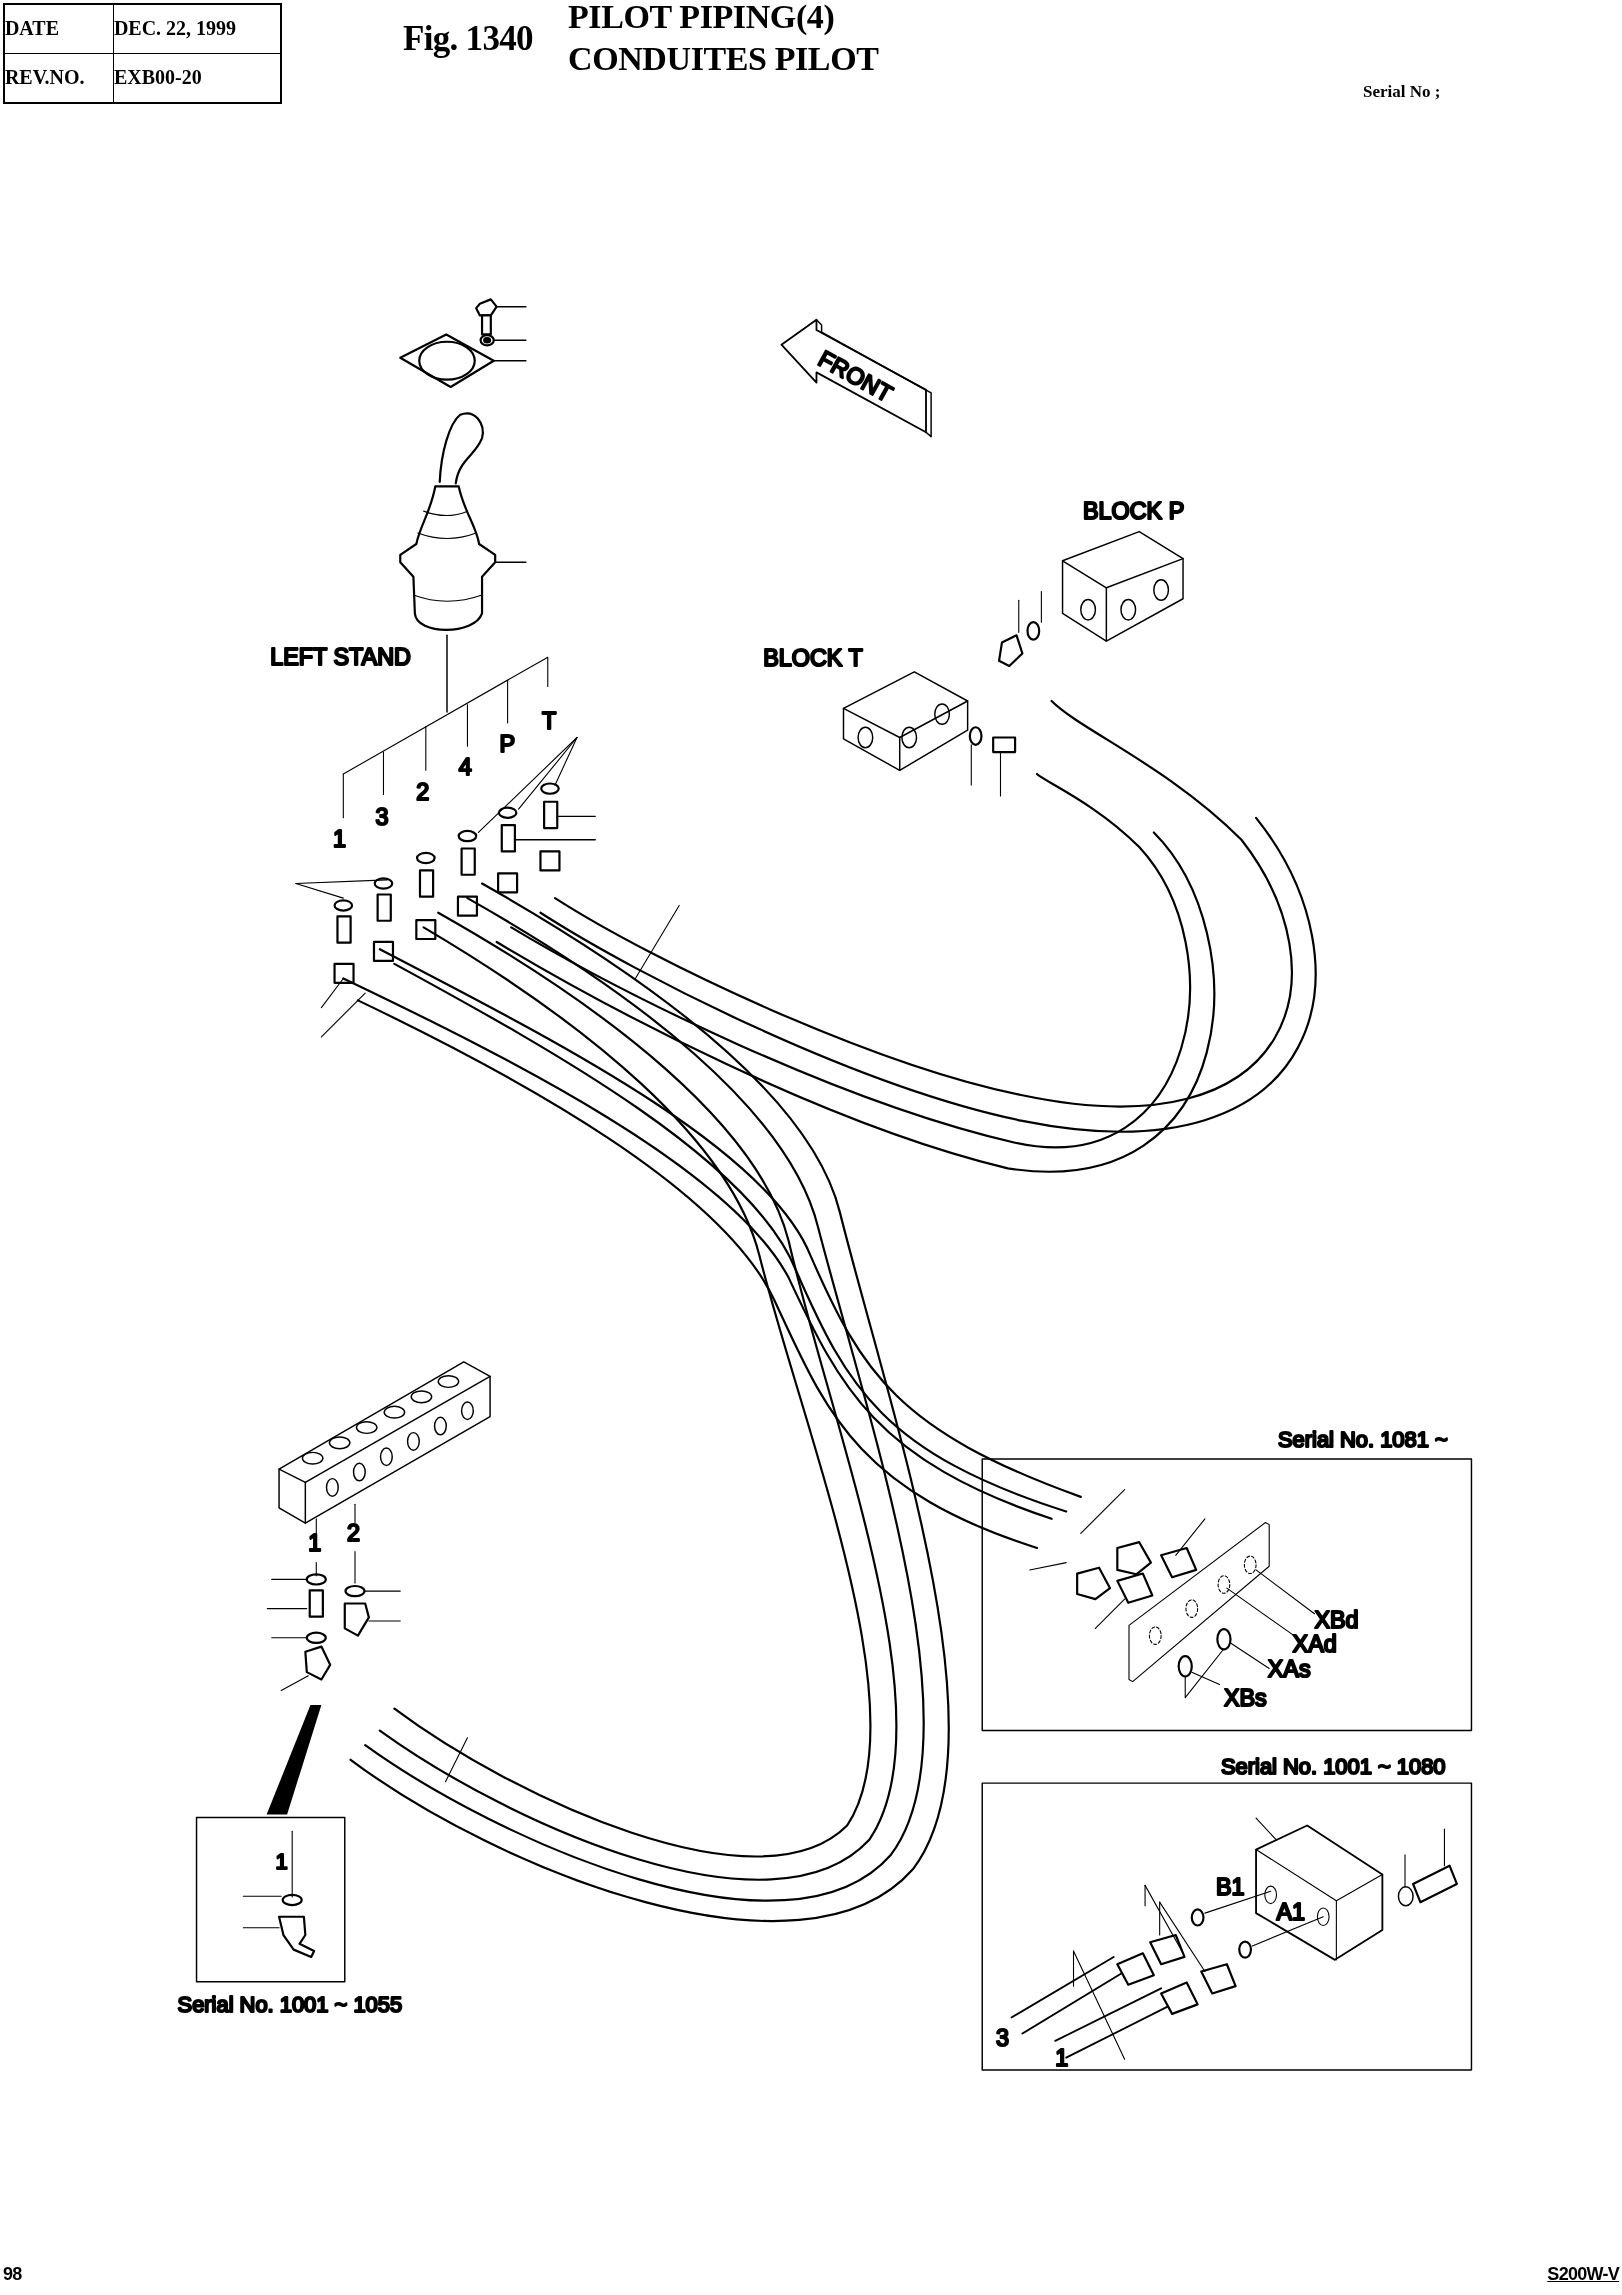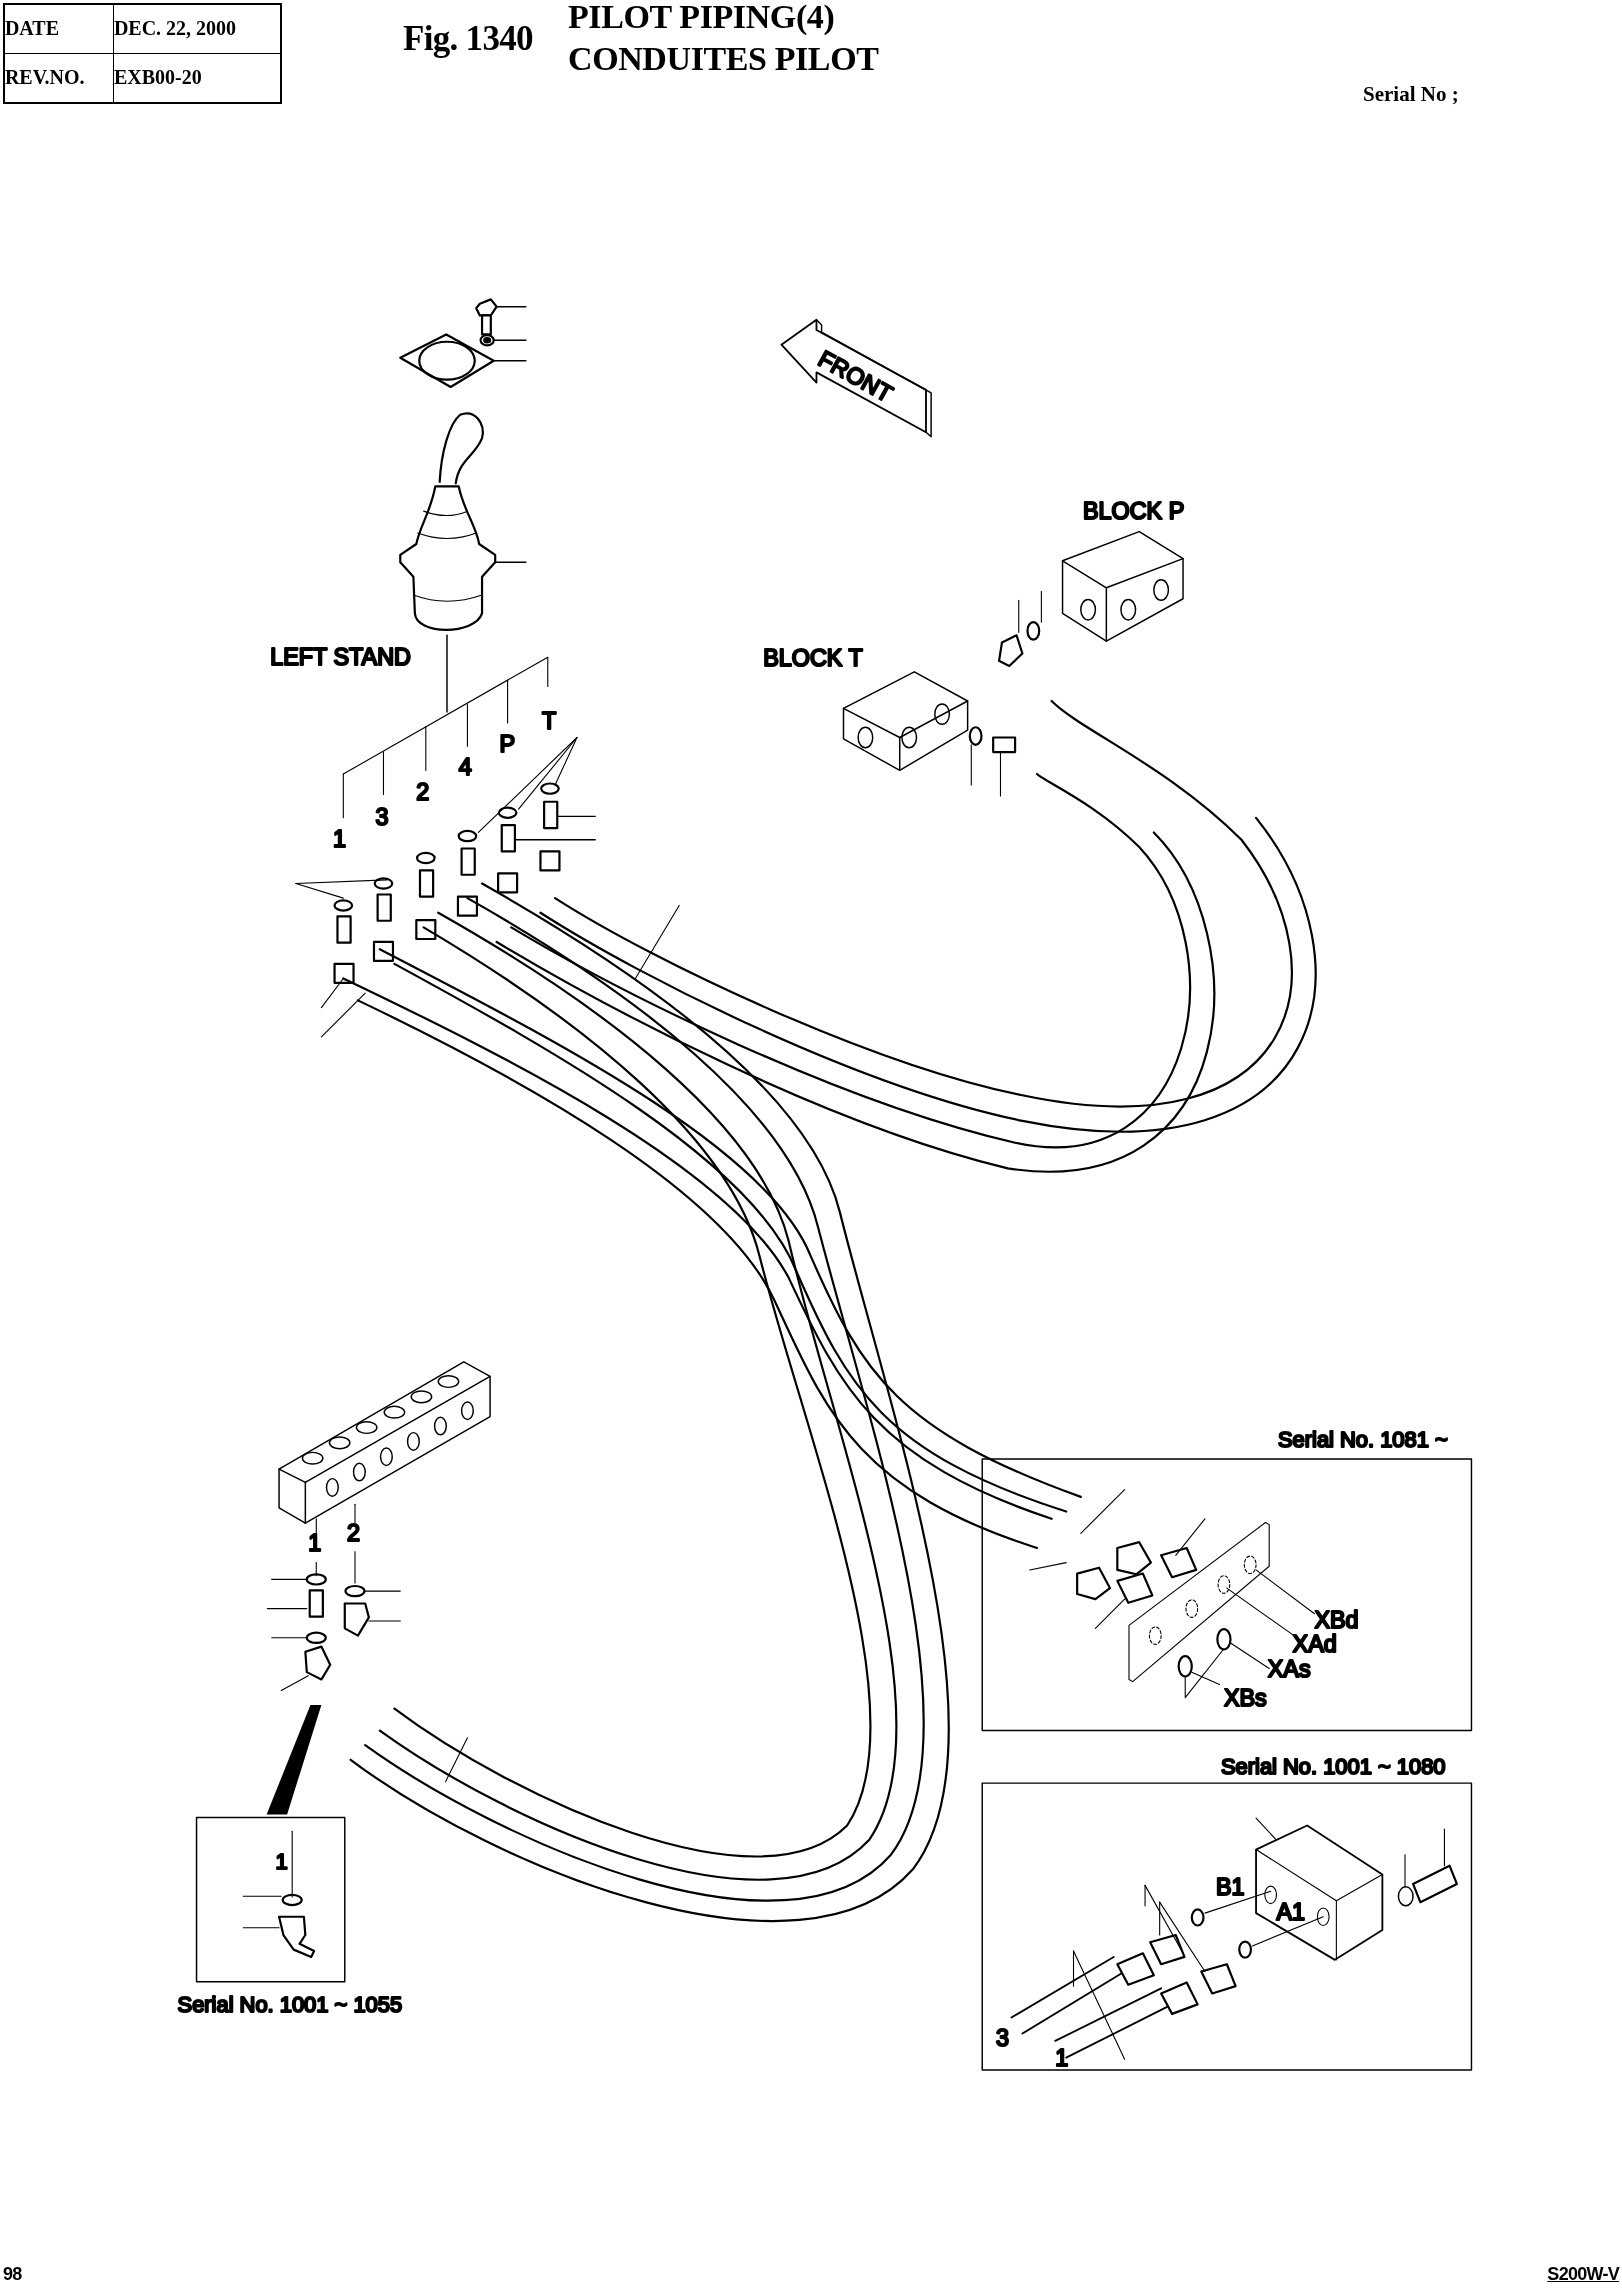--- a/index.html
+++ b/index.html
@@ -2,35 +2,35 @@
 <html style="font-size:11.7px"><head>
 <meta charset="utf-8">
 <style>
   html,body{margin:0;padding:0;background:#fff;}
   body{width:1622px;height:2295px;position:relative;overflow:hidden;font-family:"Liberation Sans",sans-serif;color:#000;}
   .hdr-table{position:absolute;left:2.9px;top:2.9px;width:279px;height:101px;border:2.9px solid #000;border-collapse:collapse;font-family:"Liberation Serif",serif;font-weight:bold;}
   .hdr-table td{border:1.5px solid #000;text-align:left;font-size:20px;padding:0;}
   .hdr-table td.k{width:108px;}
   .fig{position:absolute;left:403px;top:19px;font-family:"Liberation Serif",serif;font-weight:bold;font-size:35px;letter-spacing:-0.7px;}
   .title{position:absolute;left:568px;top:-4.4px;font-family:"Liberation Serif",serif;font-weight:bold;font-size:34px;line-height:42px;letter-spacing:-0.4px;}
-  .serial-hdr{position:absolute;left:1363px;top:82px;font-family:"Liberation Serif",serif;font-weight:bold;font-size:21px;text-align:right;}
+  .serial-hdr{position:absolute;left:1363px;top:82px;font-family:"Liberation Serif",serif;font-weight:bold;font-size:17px;text-align:right;}
   .foot{position:absolute;top:2264px;font-family:"Liberation Sans",sans-serif;font-weight:bold;font-size:18px;letter-spacing:-0.7px;}
   .foot.l{left:2.9px;} .foot.r{right:2.9px;text-decoration:underline;}
   svg.diagram{position:absolute;left:0;top:0;}
   .lbl{font-family:"Liberation Sans",sans-serif;font-size:32px;fill:#000;}
   .lbl-s{font-family:"Liberation Sans",sans-serif;font-size:30px;fill:#000;}
 </style>
 </head>
 <body>
 
 <table class="hdr-table">
   <tbody>
       <tr>
     <td class="k">DATE</td>
-    <td>DEC. 22, 2000</td>
+    <td>DEC. 22, 1999</td>
   </tr>
   <tr>
     <td class="k">REV.NO.</td>
     <td>EXB00-20</td>
   </tr>
 </tbody>
   </table>
 
 <div class="fig">Fig. 1340</div>
 <div class="title">

